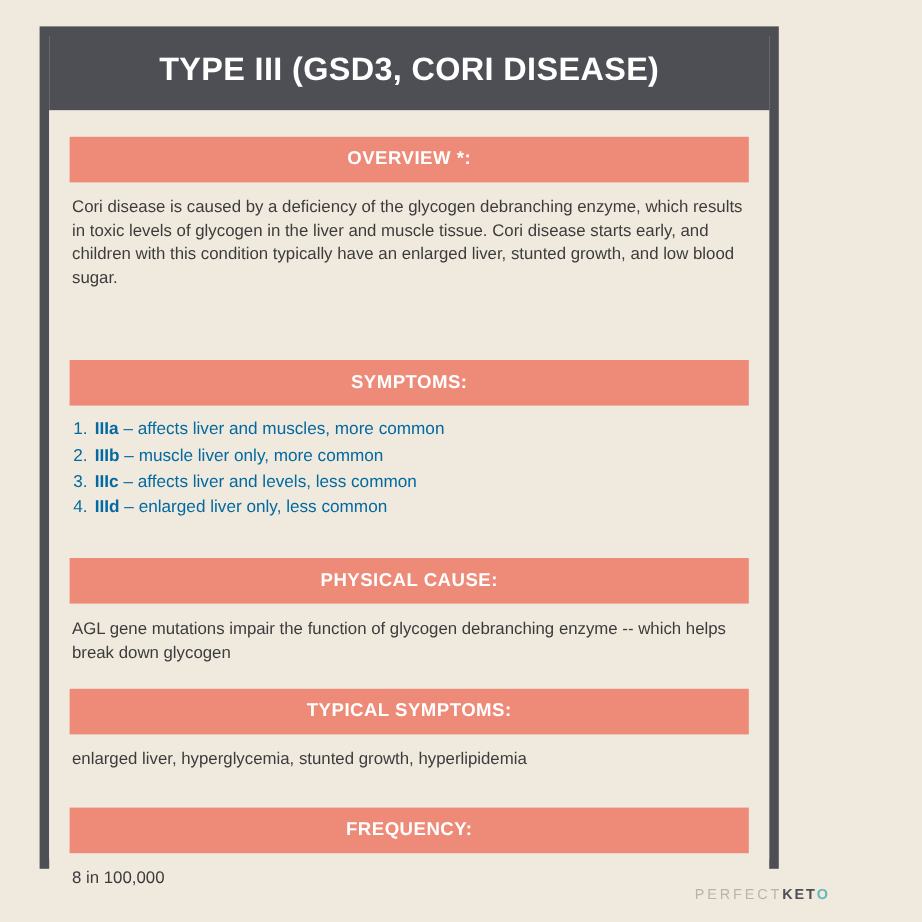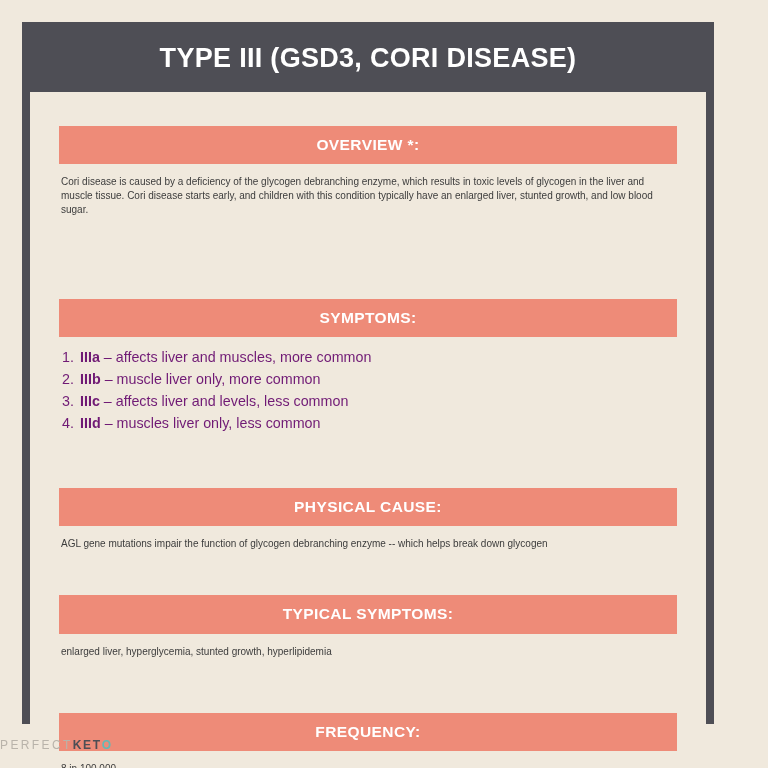--- a/index.html
+++ b/index.html
@@ -9,23 +9,23 @@
   body {
     width: 768px;
     height: 768px;
     background: #f0e9dd;
     font-family: "Liberation Sans", sans-serif;
     overflow: hidden;
   }
 
   .infographic {
     position: absolute;
-    left: 22px;
+    left: 33px;
     top: 22px;
-    width: 692px;
+    width: 616px;
     height: 702px;
     box-sizing: border-box;
     border: 8px solid #4e4e55;
     background: #f0e9dd;
     display: flex;
     flex-direction: column;
   }
 
   .title-bar {
     background: #4e4e55;
@@ -44,49 +44,49 @@
 
   .body-area {
     flex: 1 1 auto;
     background: #f0e9dd;
     padding: 22px 17px 0 17px;
     box-sizing: border-box;
     position: relative;
   }
 
   .section {
-    margin: 12px;
+    margin: 0;
   }
 
   .section-header {
     background: #ee8b78;
     color: #ffffff;
     font-size: 15.5px;
     font-weight: bold;
     letter-spacing: 0.4px;
     text-align: center;
     padding: 10px 8px 11px 8px;
     line-height: 1.1;
   }
 
   .section-body {
     color: #3c3c3c;
-    font-size: 10px;
+    font-size: 14px;
     line-height: 1.42;
     padding: 11px 2px 0 2px;
   }
 
   .gap-lg { height: 58px; }
   .gap-md { height: 30px; }
   .gap-sm { height: 20px; }
 
   ol.subtype-list {
     margin: 10px 0 0 0;
     padding: 0 0 0 19px;
-    color: #701a75;
+    color: #0369a1;
     font-size: 14.3px;
     line-height: 1.52;
   }
   ol.subtype-list li {
     padding-left: 2px;
   }
   ol.subtype-list li .st-code {
     font-weight: bold;
   }
 
@@ -97,24 +97,25 @@
     font-size: 13.6px;
     padding: 12px 10px 13px 10px;
     letter-spacing: 0.1px;
   }
 
   .footer {
     position: absolute;
     left: 0;
     top: 738px;
     width: 672px;
-    text-align: left;
+    text-align: right;
     font-size: 12px;
     font-weight: bold;
     letter-spacing: 2px;
+    padding-left: 20px;
   }
   .footer .brand-light {
     color: #b9b3aa;
     font-weight: normal;
     letter-spacing: 2.4px;
   }
   .footer .brand-dark {
     color: #4e4e55;
     font-weight: bold;
     letter-spacing: 1.6px;
@@ -141,21 +142,21 @@
     </div>
 
     <div class="gap-lg"></div>
 
     <div class="section">
       <div class="section-header">SYMPTOMS:</div>
       <ol class="subtype-list">
         <li><span class="st-code">IIIa</span> <span>– affects liver and muscles, more common</span></li>
         <li><span class="st-code">IIIb</span> <span>– muscle liver only, more common</span></li>
         <li><span class="st-code">IIIc</span> <span>– affects liver and levels, less common</span></li>
-        <li><span class="st-code">IIId</span> <span>– muscles liver only, less common</span></li>
+        <li><span class="st-code">IIId</span> <span>– enlarged liver only, less common</span></li>
       </ol>
     </div>
 
     <div class="gap-md"></div>
 
     <div class="section">
       <div class="section-header">PHYSICAL CAUSE:</div>
       <div class="section-body">AGL gene mutations impair the function of glycogen debranching enzyme -- which helps break down glycogen</div>
     </div>
 

